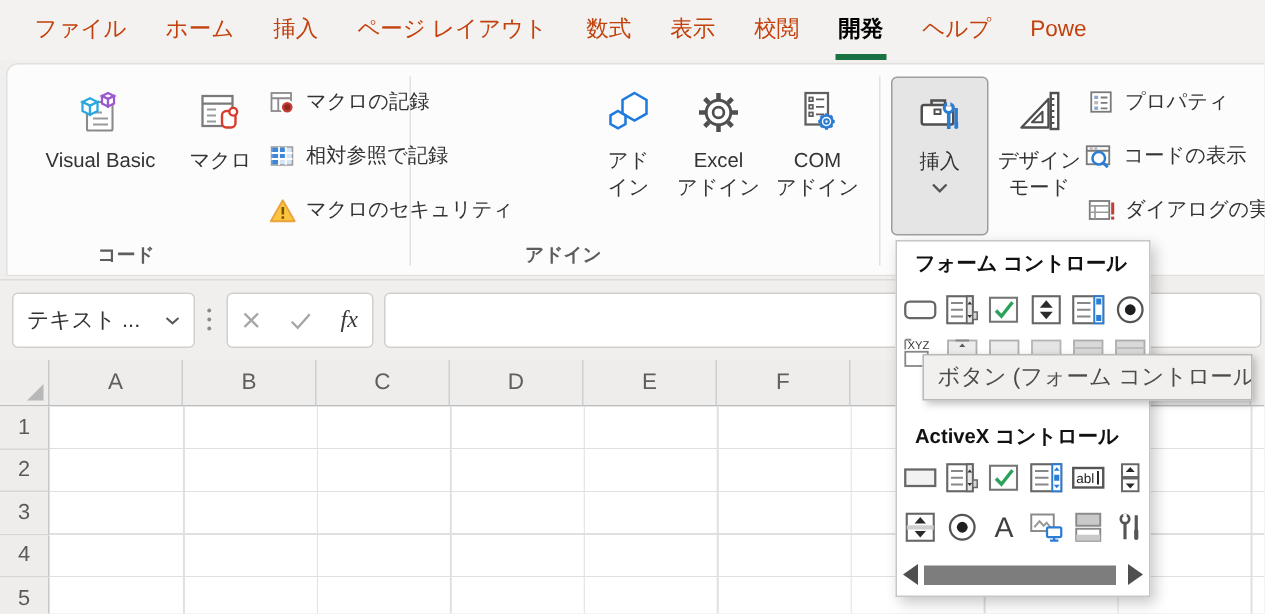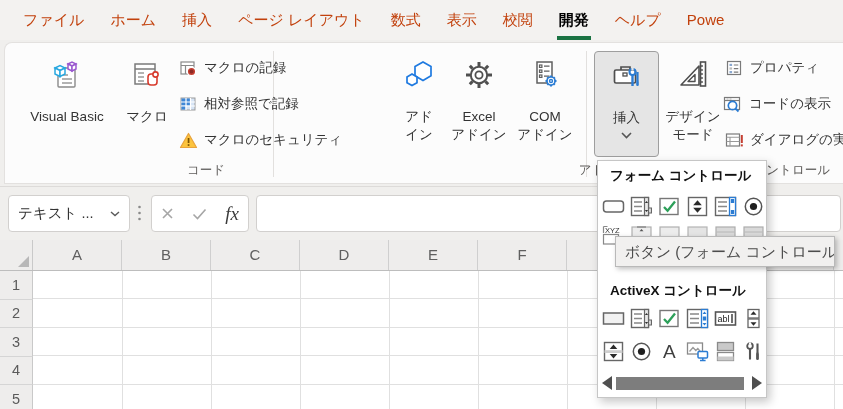--- a/index.html
+++ b/index.html
@@ -10,32 +10,32 @@
     -webkit-font-smoothing:antialiased;
   }
   
   .menubar{position:absolute;left:0;top:0;width:843px;height:40px;display:flex;align-items:center;padding-left:10px;box-sizing:border-box;background:#f3f2f0;}
   .menutab{padding:0 13px;font-size:15px;color:#c2410c;height:40px;line-height:40px;position:relative;white-space:nowrap;cursor:default;}
   .menutab.active{font-weight:bold;color:#000;}
   .menutab.active::after{content:"";position:absolute;left:11px;right:11px;bottom:0;height:4px;background:#1a7242;}
   
   .ribbon{position:absolute;left:4px;top:42px;width:839px;height:142px;background:#fcfcfc;border:1px solid #e3e1df;border-right:none;border-radius:8px 0 0 0;box-sizing:border-box;}
   .gsep{position:absolute;top:8px;height:126px;width:1px;background:#e2e0de;}
-  .glabel{position:absolute;bottom:4px;font-size:12.5px;color:#5f5d5b;text-align:right;white-space:nowrap;}
+  .glabel{position:absolute;bottom:4px;font-size:12.5px;color:#5f5d5b;text-align:left;white-space:nowrap;font-weight:bold;}
   .bigbtn{position:absolute;top:8px;height:106px;display:flex;flex-direction:column;align-items:center;padding-top:8px;box-sizing:border-box;border-radius:4px;cursor:pointer;}
-  .bigbtn .blab{font-size:13.5px;color:#333;text-align:center;line-height:18px;margin-top:17px;white-space:nowrap;}
+  .bigbtn .blab{font-size:13.5px;color:#333;text-align:center;line-height:18px;margin-top:7px;white-space:nowrap;}
   .bigbtn.pressed{background:#e5e5e5;border:1px solid #9e9e9e;}
   .smallbtn{position:absolute;display:flex;align-items:center;gap:6px;height:26px;cursor:pointer;white-space:nowrap;}
   .smallbtn .slab{font-size:13.5px;color:#333;}
   
   .fstrip{position:absolute;left:0;top:186px;width:751px;height:52px;background:#f0efed;border-top:1px solid #dddbd9;box-sizing:border-box;}
   .namebox{position:absolute;left:8px;top:8px;width:122px;height:37px;background:#fff;border:1px solid #d2d0ce;border-radius:4px;box-sizing:border-box;display:flex;align-items:center;padding:0 9px;justify-content:space-between;font-size:14.5px;color:#333;cursor:pointer;}
   .vdots{position:absolute;left:137px;top:15px;}
   .fbox{position:absolute;left:151px;top:8px;width:98px;height:37px;background:#fff;border:1px solid #d2d0ce;border-radius:4px;box-sizing:border-box;display:flex;align-items:center;justify-content:space-around;}
-  .fxlab{font-size:19px;font-style:italic;font-family:"Liberation Serif","DejaVu Serif",serif;color:#3b3b3b;cursor:pointer;}
+  .fxlab{font-size:16px;font-style:italic;font-family:"Liberation Serif","DejaVu Serif",serif;color:#3b3b3b;cursor:pointer;}
   .finput{position:absolute;left:256px;top:8px;width:585px;height:37px;background:#fff;border:1px solid #d2d0ce;border-radius:4px;box-sizing:border-box;}
   
   .ghead{position:absolute;left:0;top:240px;width:843px;height:31px;background:#eeedec;border-bottom:1px solid #bdbdbd;box-sizing:border-box;}
   .colhdr{position:absolute;top:0;height:30px;line-height:30px;text-align:center;font-size:15px;color:#5f5f5f;border-right:1px solid #cfcfcf;box-sizing:border-box;cursor:pointer;}
   .corner{position:absolute;left:0;top:0;width:33px;height:30px;border-right:1px solid #c9c9c9;box-sizing:border-box;cursor:pointer;}
   .corner .tri{position:absolute;right:3px;bottom:3px;width:0;height:0;border-left:11px solid transparent;border-bottom:11px solid #b8b8b8;}
   .gbody{position:absolute;left:0;top:271px;width:843px;height:138px;background:#fff;
     background-image:
       repeating-linear-gradient(to right,transparent 0 88px,#e0e0e0 88px 89px),
       repeating-linear-gradient(to bottom,transparent 0 27.5px,#e0e0e0 27.5px 28.5px);

